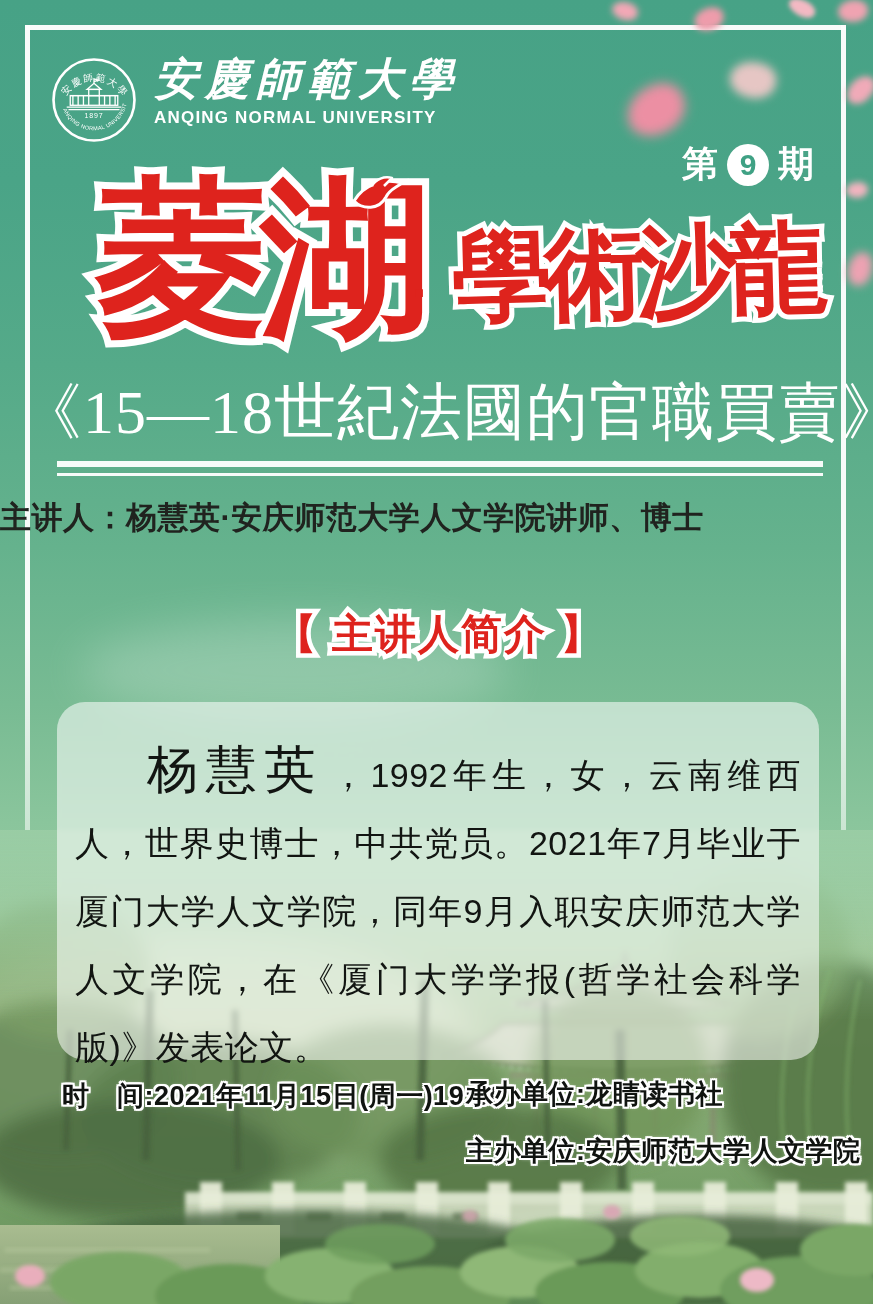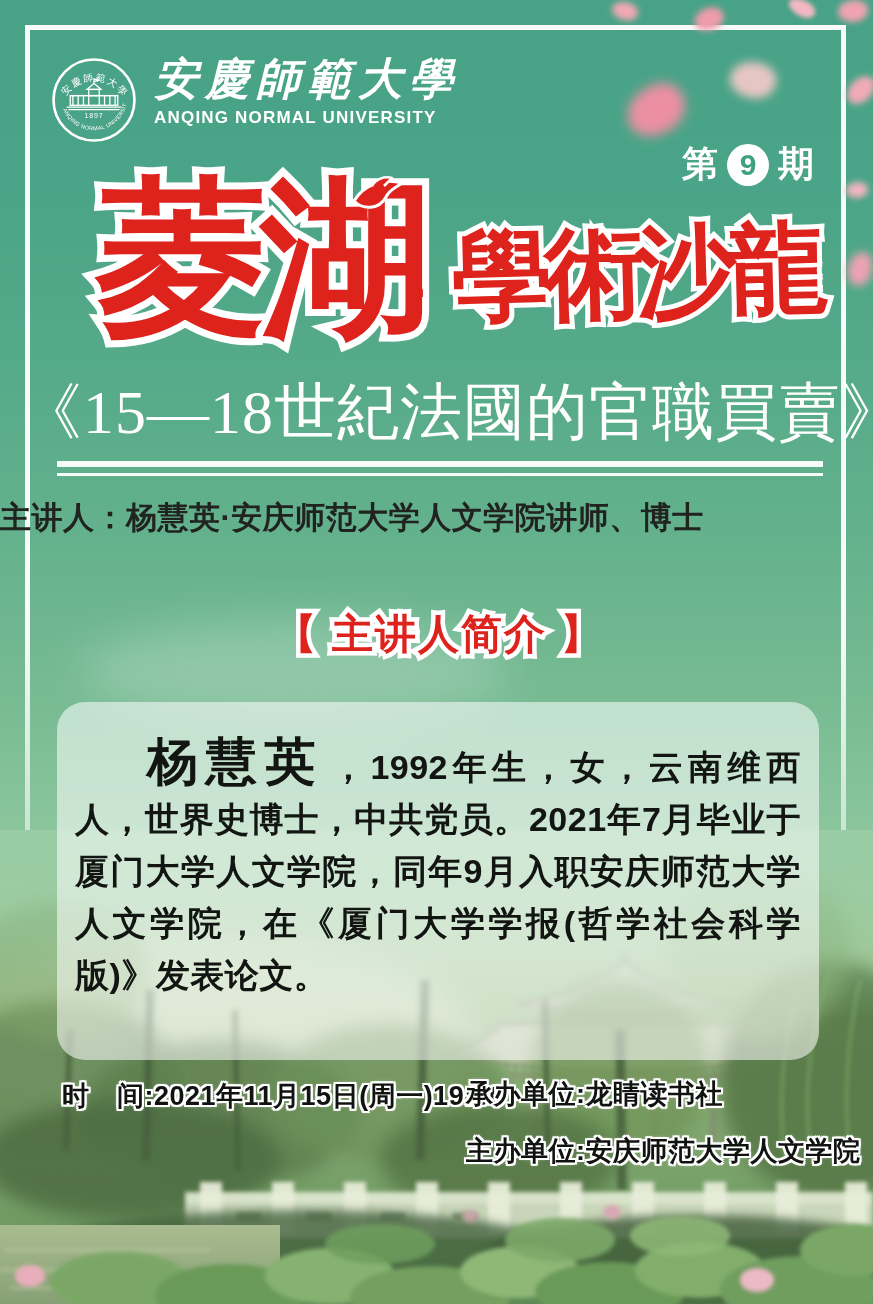--- a/index.html
+++ b/index.html
@@ -55,21 +55,21 @@
     align-items:center;gap:9px;}
   .speaker-row{font-size:31px;font-weight:600;color:#20231f;white-space:pre;letter-spacing:.5px;}
   .speaker-row .lbl{font-weight:700;}
   
   .badge-wrap{position:absolute;left:6px;right:0;top:614px;text-align:center;}
   .badge{font-size:41px;font-weight:700;letter-spacing:2px;}
   .badge .stroke{-webkit-text-stroke:9px #fff;}
   
   .bio-box{position:absolute;left:57px;top:702px;width:762px;height:358px;border-radius:28px;
     background:rgba(255,255,255,.55);backdrop-filter:blur(2px);z-index:3;}
-  .bio-text{margin:34px 18px 0 18px;font-size:34px;line-height:52px;font-weight:700;
+  .bio-text{margin:34px 18px 0 18px;font-size:34px;line-height:68px;font-weight:400;
     color:#121512;text-align:justify;text-indent:72px;letter-spacing:.5px;}
   .bio-name{font-size:51px;letter-spacing:3px;margin-right:8px;}
   
   .f-col{position:absolute;z-index:4;}
   .f-left{left:62px;top:1078px;} .f-right{left:466px;top:1076px;}
   .f-row{font-size:27px;font-weight:700;color:#101310;white-space:pre;margin-bottom:21px;
     letter-spacing:.5px;
     text-shadow:-2px 0 0 #fff,2px 0 0 #fff,0 -2px 0 #fff,0 2px 0 #fff,
       -2px -2px 0 #fff,2px 2px 0 #fff,-2px 2px 0 #fff,2px -2px 0 #fff,0 0 4px #fff;}
   

